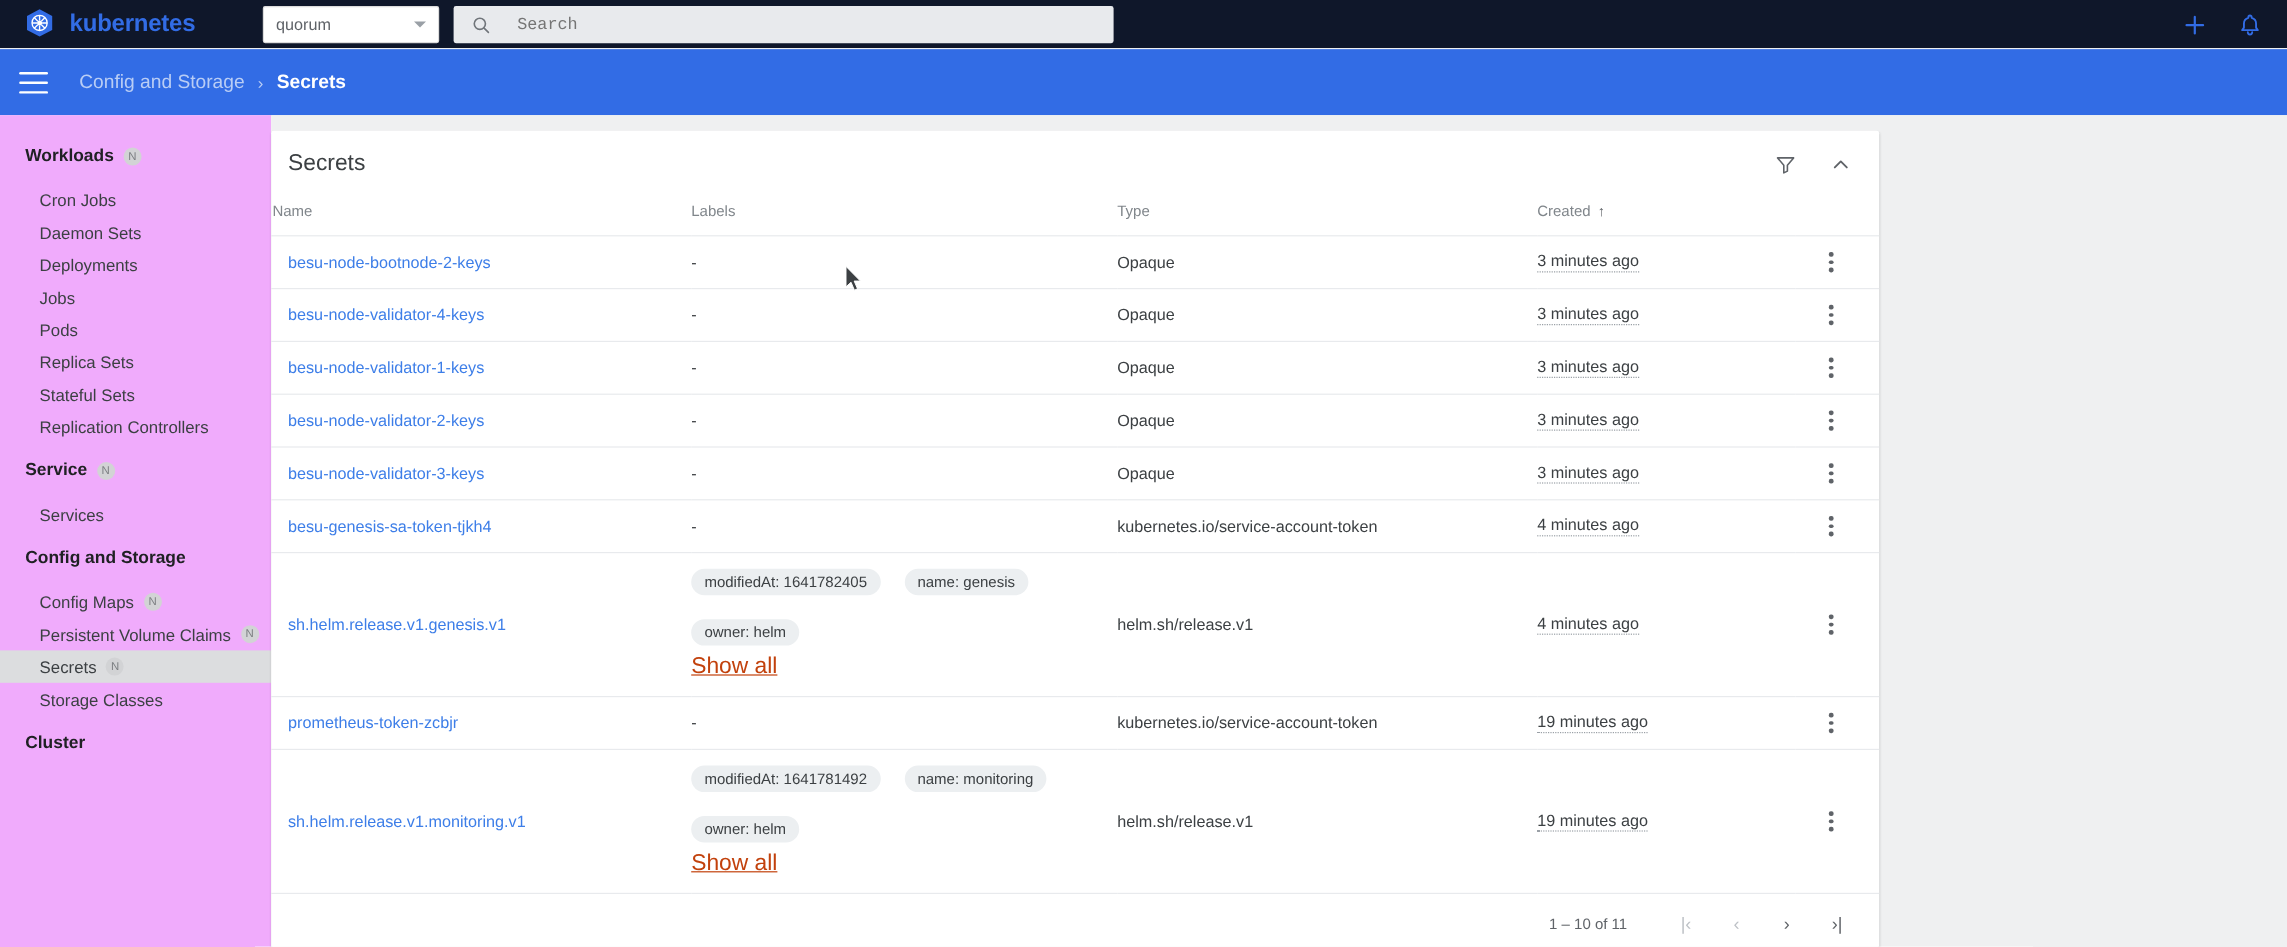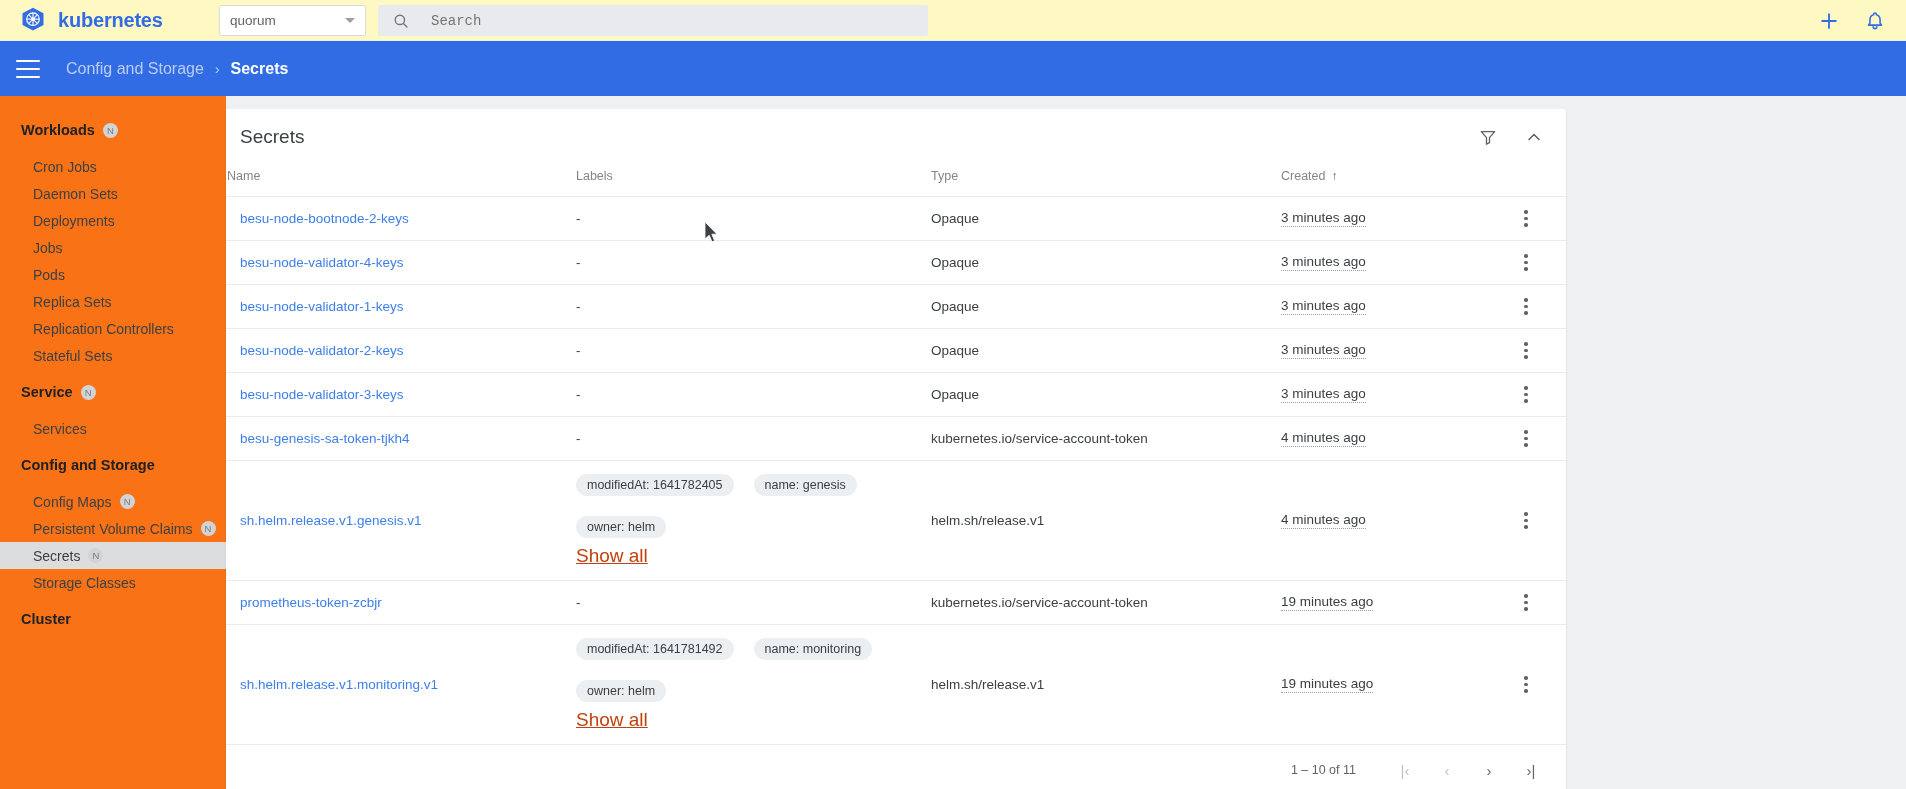--- a/index.html
+++ b/index.html
@@ -6,21 +6,21 @@
   html, body {
     width: 1906px; height: 789px;
     font-family: "Liberation Sans", sans-serif;
     background: #fff; overflow: hidden;
   }
   body { position: relative; }
 
   
   .topbar {
     position: absolute; left: 0; top: 0; width: 1906px; height: 41px;
-    background: #fef9c3; display: flex; align-items: center;
+    background: #0f172a; display: flex; align-items: center;
     border-bottom: 1px solid #eceff1;
   }
   .brand { display: flex; align-items: center; margin-left: 19px; }
   .brand-logo { width: 28px; height: 28px; }
   .brand-text {
     margin-left: 11px; font-size: 20px; font-weight: bold;
     color: #326ce5; letter-spacing: -0.2px;
   }
   .ns-select {
     position: absolute; left: 219px; top: 5px; width: 147px; height: 31px;
@@ -60,21 +60,21 @@
   }
   .hamburger span { display: block; height: 2px; background: #fff; border-radius: 1px; }
   .bc { margin-left: 26px; display: flex; align-items: center; }
   .bc-parent { font-size: 16px; color: #b9cdf5; cursor: pointer; }
   .bc-sep { margin: 0 11px; color: #b9cdf5; font-size: 14px; }
   .bc-current { font-size: 16px; color: #fff; font-weight: bold; }
 
   
   .sidebar {
     position: absolute; left: 0; top: 96px; width: 226px; height: 693px;
-    background: #f97316; overflow: hidden; padding-top: 18px;
+    background: #f0abfc; overflow: hidden; padding-top: 18px;
   }
   .nav-group {
     display: flex; align-items: center; height: 32px;
     padding-left: 21px; font-size: 14.5px; font-weight: bold; color: #202124;
     cursor: pointer;
   }
   .nav-item {
     display: flex; align-items: center; height: 27px;
     padding-left: 33px; font-size: 14px; color: #3c4043; cursor: pointer;
   }
@@ -238,24 +238,24 @@
     <div class="nav-item">
       <span>Jobs</span>
     </div>
     <div class="nav-item">
       <span>Pods</span>
     </div>
     <div class="nav-item">
       <span>Replica Sets</span>
     </div>
     <div class="nav-item">
+      <span>Stateful Sets</span>
+    </div>
+    <div class="nav-item">
       <span>Replication Controllers</span>
-    </div>
-    <div class="nav-item">
-      <span>Stateful Sets</span>
     </div>
     <div class="nav-gap"></div>
     <div class="nav-group">
       <span>Service</span>
       <span class="badge-n">N</span>
     </div>
     <div class="nav-gap"></div>
     <div class="nav-item">
       <span>Services</span>
     </div>

